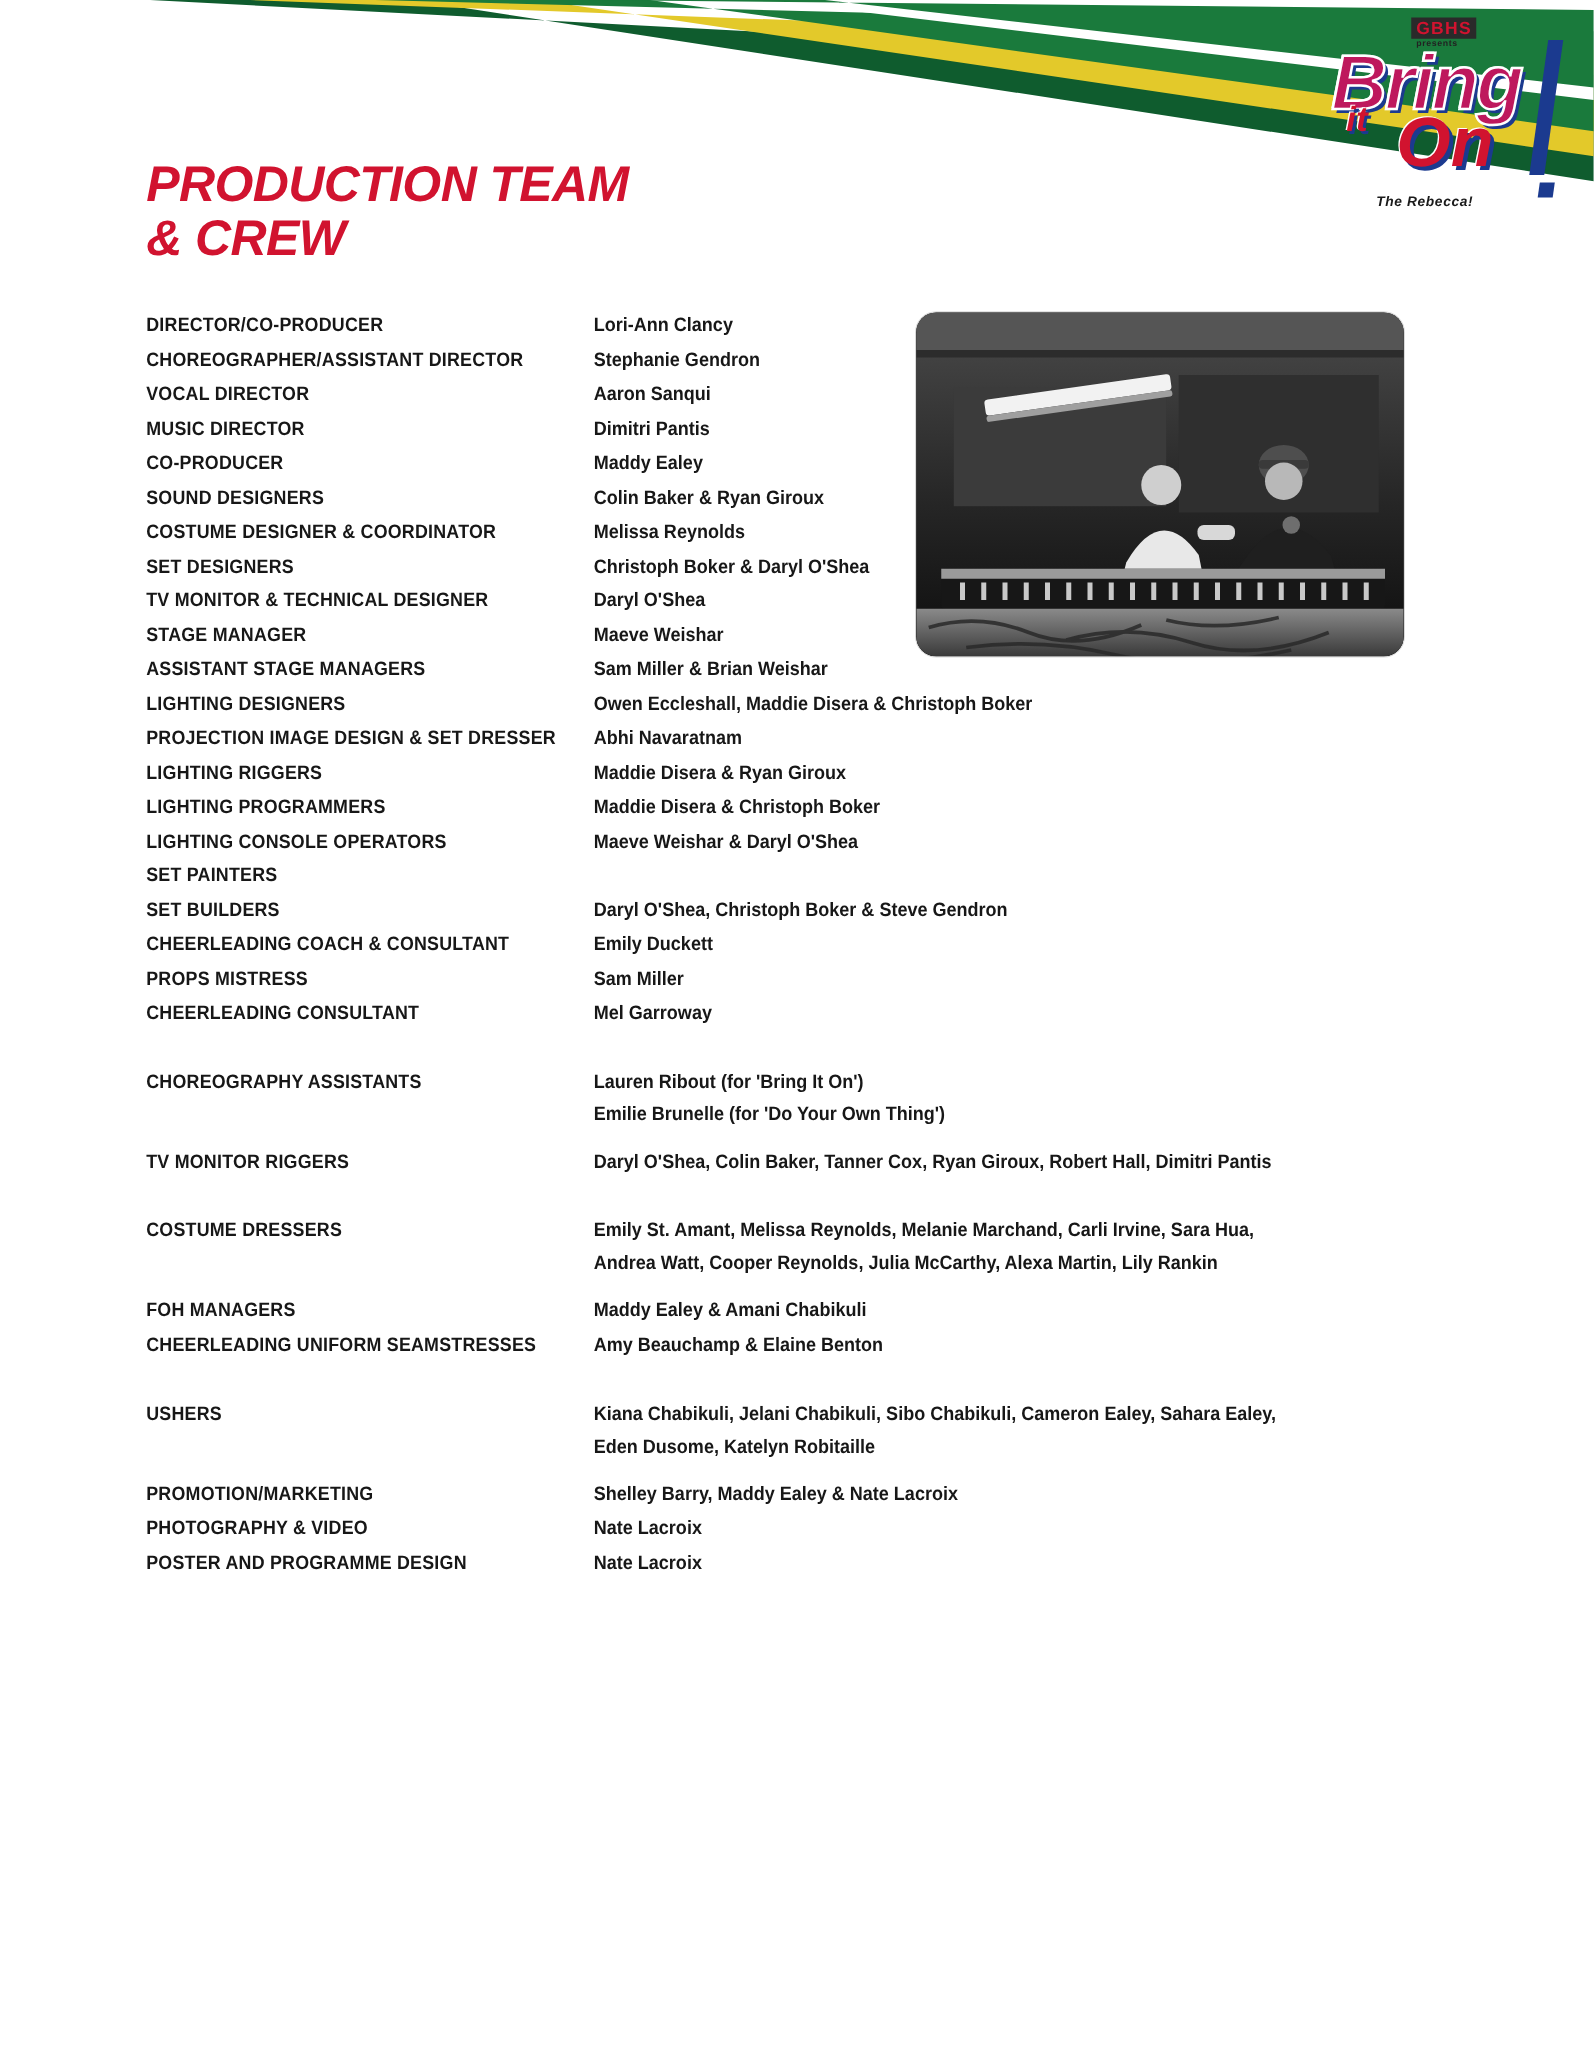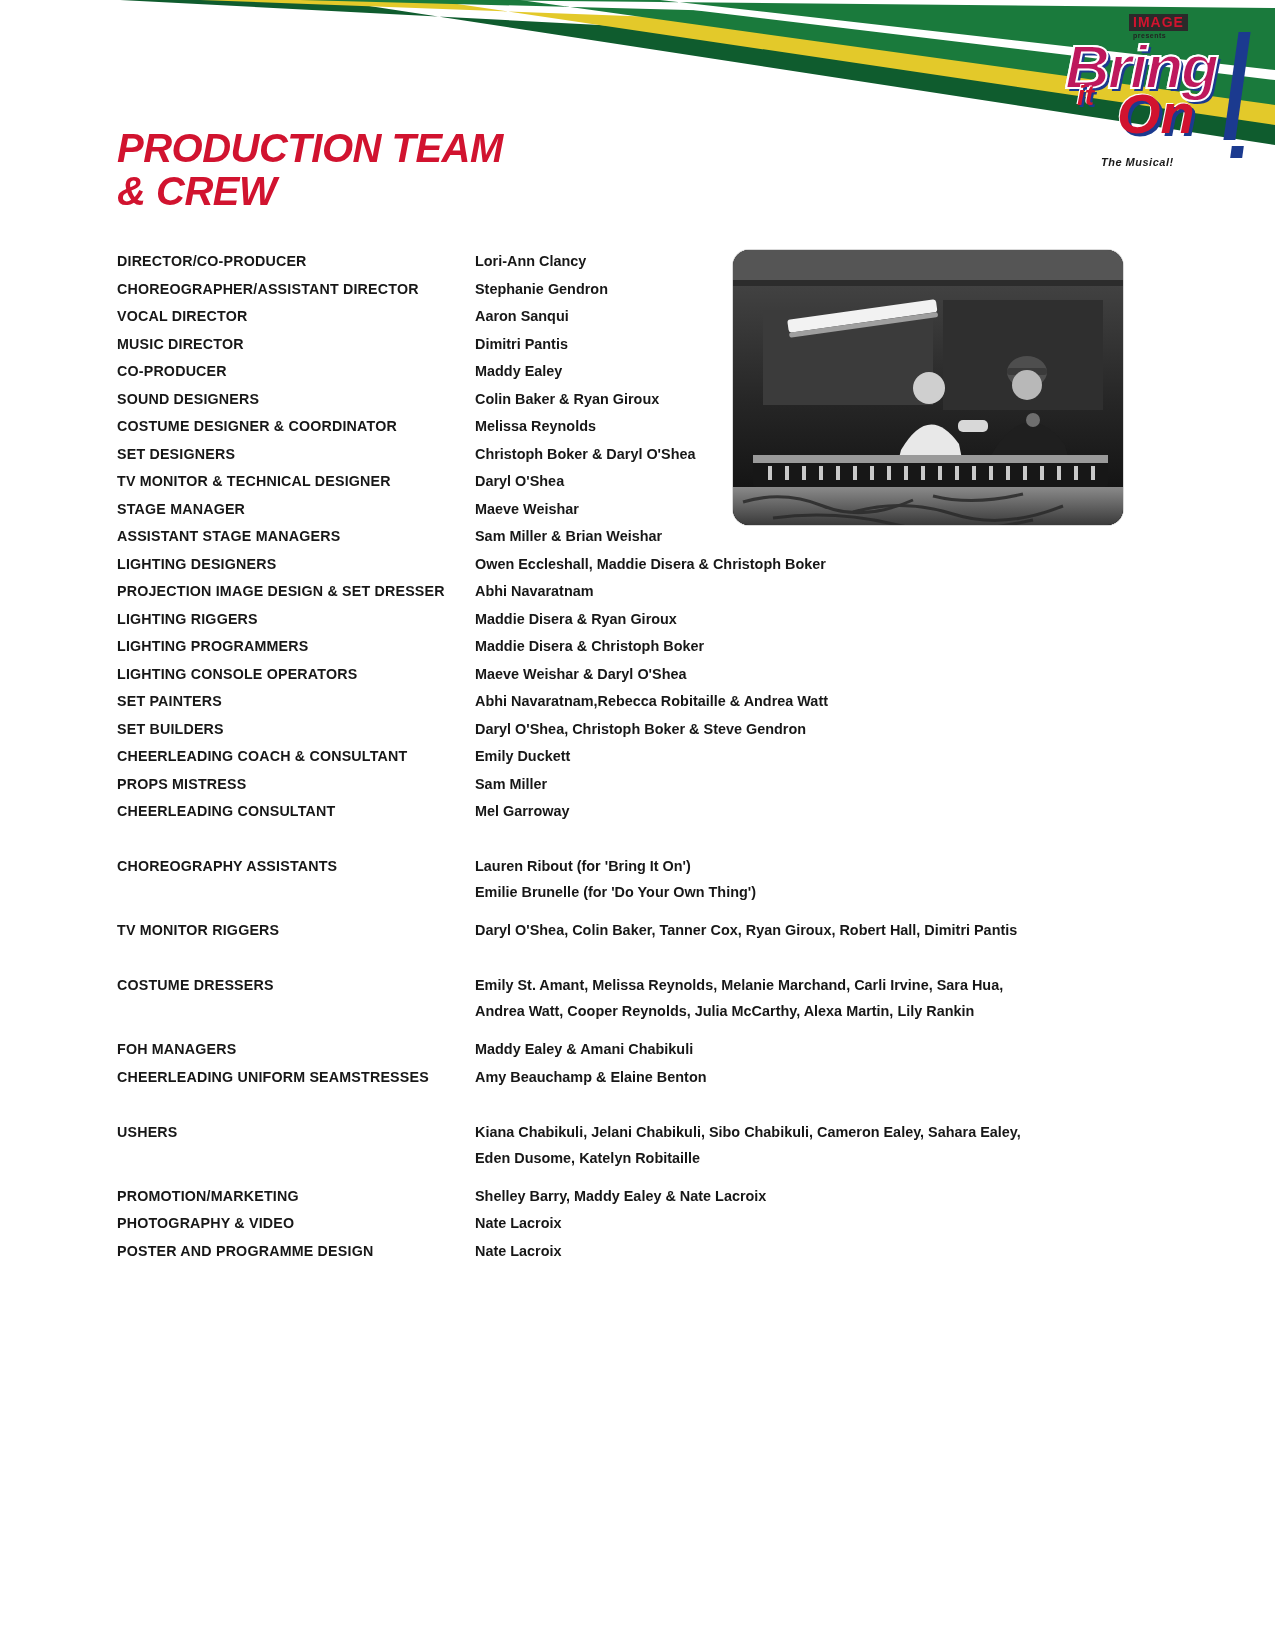--- a/index.html
+++ b/index.html
@@ -200,26 +200,26 @@
     <polygon points="200,0 430,0 1275,125 1275,40" fill="#e3c92a"></polygon>
     <polygon points="300,0 520,0 1275,105 1275,25" fill="#1a7a3c"></polygon>
     <polygon points="430,0 610,0 1275,80 1275,0" fill="#ffffff"></polygon>
     <polygon points="470,0 660,0 1275,70 1275,8" fill="#1a7a3c"></polygon>
   </svg>
 </div>
 
 <div class="logo-block">
   <div class="logo-bar"></div>
   <div class="logo-bar2"></div>
-  <div class="logo-gbhs">IMAGE</div>
+  <div class="logo-gbhs">GBHS</div>
   <div class="logo-presents">presents</div>
   <div class="logo-bring">Bring</div>
   <div class="logo-it">it</div>
   <div class="logo-on">On</div>
-  <div class="logo-sub">The Musical!</div>
+  <div class="logo-sub">The Rebecca!</div>
 </div>
 
 <h1 class="page-title">PRODUCTION TEAM
 &amp; CREW</h1>
 
 <div class="photo">
   <svg width="390" height="275" viewBox="0 0 390 275">
     <defs>
       <linearGradient id="bgGrad" x1="0" y1="0" x2="0" y2="1">
         <stop offset="0%" stop-color="#4a4a4a"></stop>
@@ -384,23 +384,20 @@
       </div>
     </div>
     <div class="credit-row">
       <div class="role">LIGHTING CONSOLE OPERATORS</div>
       <div style="flex: 1 1 0%;">
         <div class="name">Maeve Weishar &amp; Daryl O'Shea</div>
       </div>
     </div>
     <div class="credit-row">
       <div class="role">SET PAINTERS</div>
-      <div style="flex: 1 1 0%;">
-        <div class="name">Abhi Navaratnam,Rebecca Robitaille  &amp; Andrea Watt</div>
-      </div>
     </div>
     <div class="credit-row">
       <div class="role">SET BUILDERS</div>
       <div style="flex: 1 1 0%;">
         <div class="name">Daryl O'Shea, Christoph Boker &amp; Steve Gendron</div>
       </div>
     </div>
     <div class="credit-row">
       <div class="role">CHEERLEADING COACH &amp; CONSULTANT</div>
       <div style="flex: 1 1 0%;">

